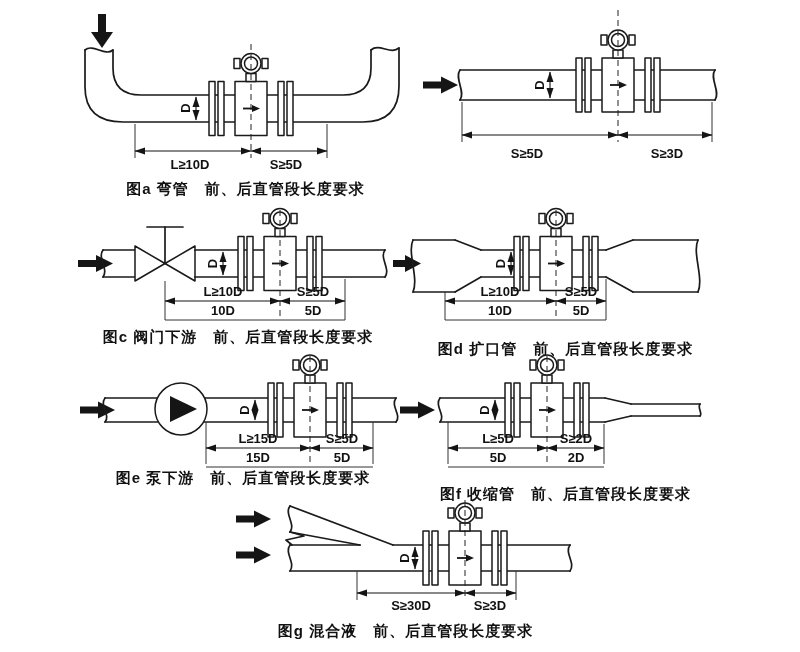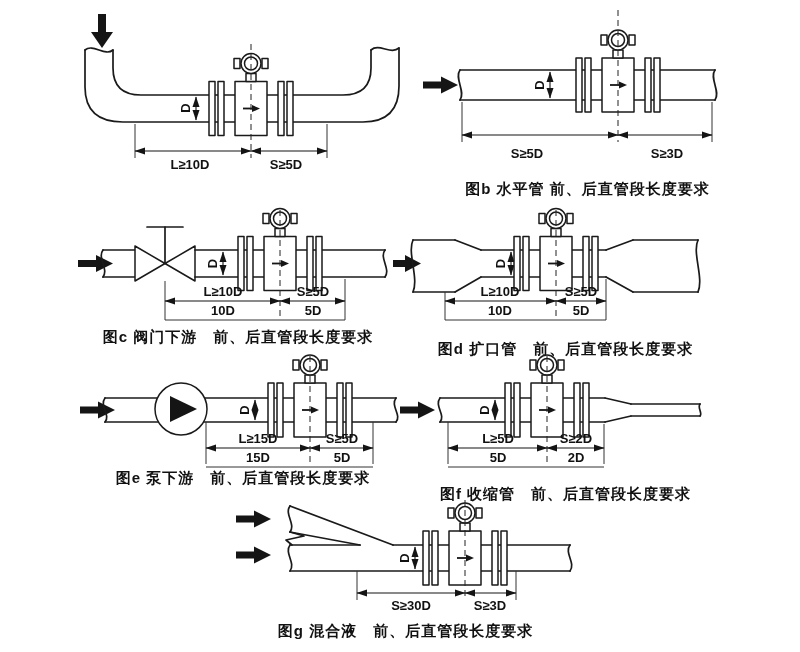--- a/index.html
+++ b/index.html
@@ -71,20 +71,21 @@
       <line class="dash" x1="173" y1="36" x2="173" y2="150"></line>
       <g>
         <line class="ext" x1="57" y1="116" x2="57" y2="150"></line>
         <line class="ext" x1="249" y1="116" x2="249" y2="150"></line>
         <line class="dim" x1="57" y1="143" x2="173" y2="143" marker-start="url(#aL)" marker-end="url(#aR)"></line>
         <line class="dim" x1="173" y1="143" x2="249" y2="143" marker-start="url(#aL)" marker-end="url(#aR)"></line>
         <text class="lbl" x="112" y="161">L≥10D</text>
         <text class="lbl" x="208" y="161">S≥5D</text>
       </g>
     </svg>
+    <div class="cap" style="top:172px">图a 弯管　前、后直管段长度要求</div>
   </div>
 
   <div class="fig" style="left:415px; top:8px; width:345px; height:205px">
     <svg viewBox="0 0 345 170" width="345" height="170">
       <polygon class="blk" points="8,73.5 26,73.5 26,68.5 43,77 26,85.5 26,80.5 8,80.5"></polygon>
       <g>
         <line class="ln" x1="45" y1="62" x2="300" y2="62"></line>
         <line class="ln" x1="45" y1="92" x2="300" y2="92"></line>
         <path class="ln" d="M45,62 C39,70 51,84 45,92"></path>
         <path class="ln" d="M300,62 C294,70 306,84 300,92"></path>
@@ -97,21 +98,20 @@
       <line class="dash" x1="203" y1="2" x2="203" y2="134"></line>
       <g>
         <line class="ext" x1="47" y1="94" x2="47" y2="134"></line>
         <line class="ext" x1="297" y1="94" x2="297" y2="134"></line>
         <line class="dim" x1="47" y1="127" x2="203" y2="127" marker-start="url(#aL)" marker-end="url(#aR)"></line>
         <line class="dim" x1="203" y1="127" x2="297" y2="127" marker-start="url(#aL)" marker-end="url(#aR)"></line>
         <text class="lbl" x="112" y="150">S≥5D</text>
         <text class="lbl" x="252" y="150">S≥3D</text>
       </g>
     </svg>
-    <div class="cap" style="top:172px">图b 水平管 前、后直管段长度要求</div>
   </div>
 
   <div class="fig" style="left:73px; top:208px; width:330px; height:145px">
     <svg viewBox="0 0 330 118" width="330" height="118">
       <polygon class="blk" points="5,52 23,52 23,47 40,55.5 23,64 23,59 5,59"></polygon>
       <g>
         <line class="ln" x1="30" y1="42" x2="62" y2="42"></line>
         <line class="ln" x1="30" y1="69" x2="62" y2="69"></line>
         <path class="ln" d="M30,42 C24,50 36,61 30,69"></path>
       </g>

